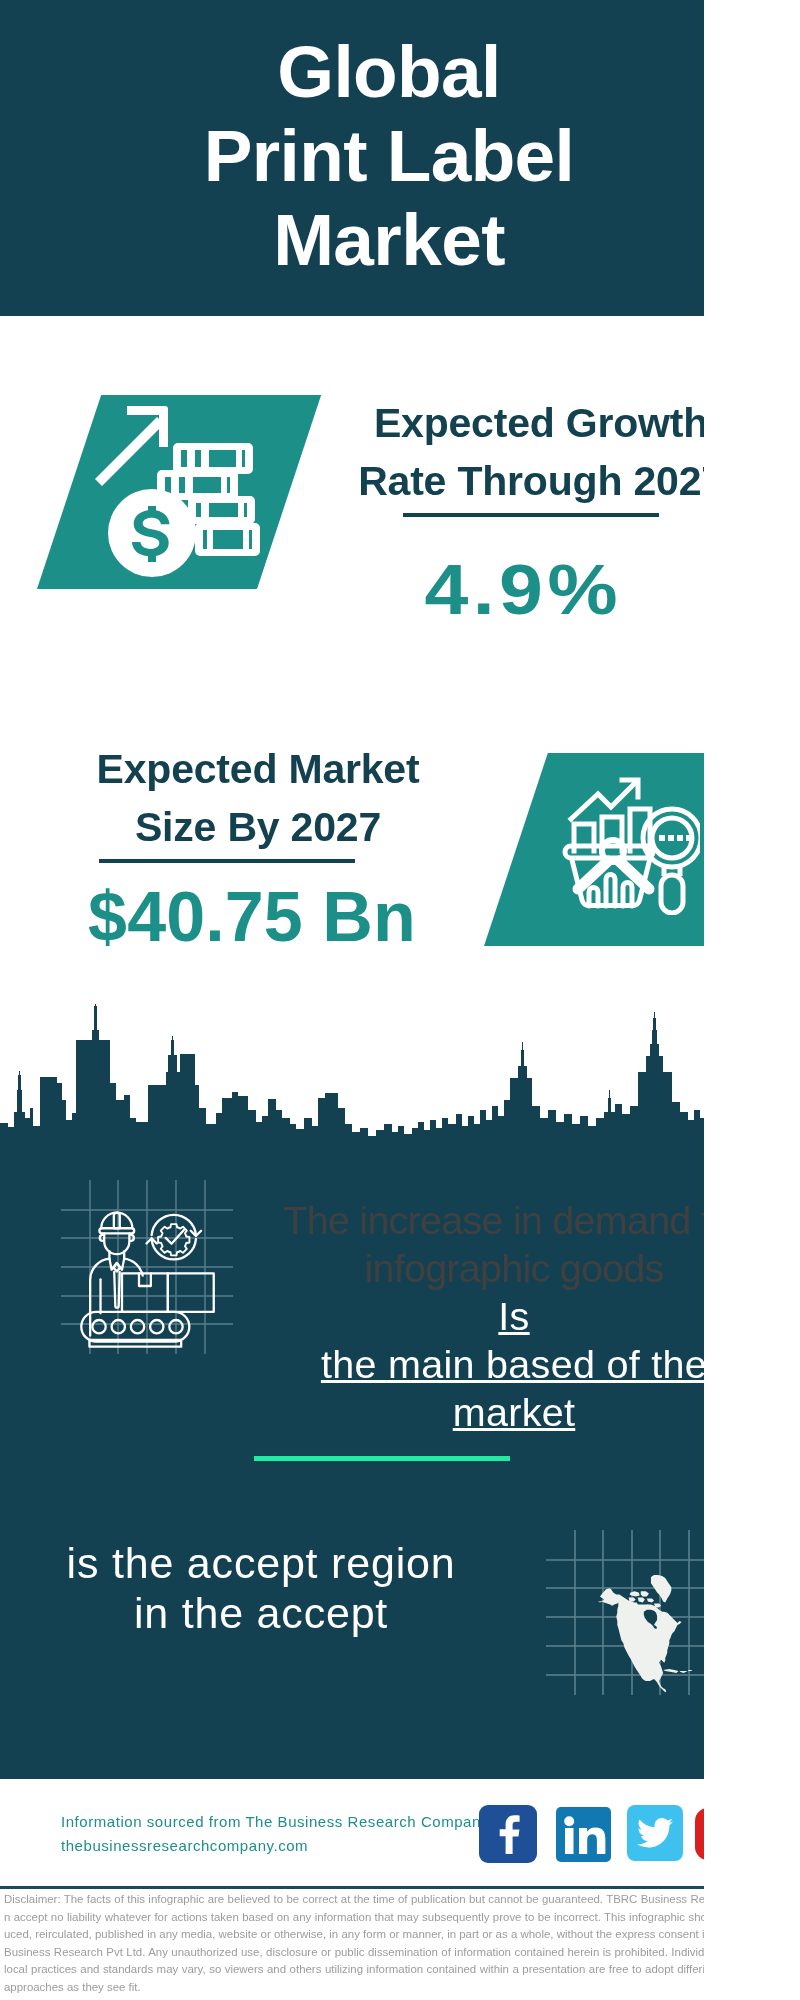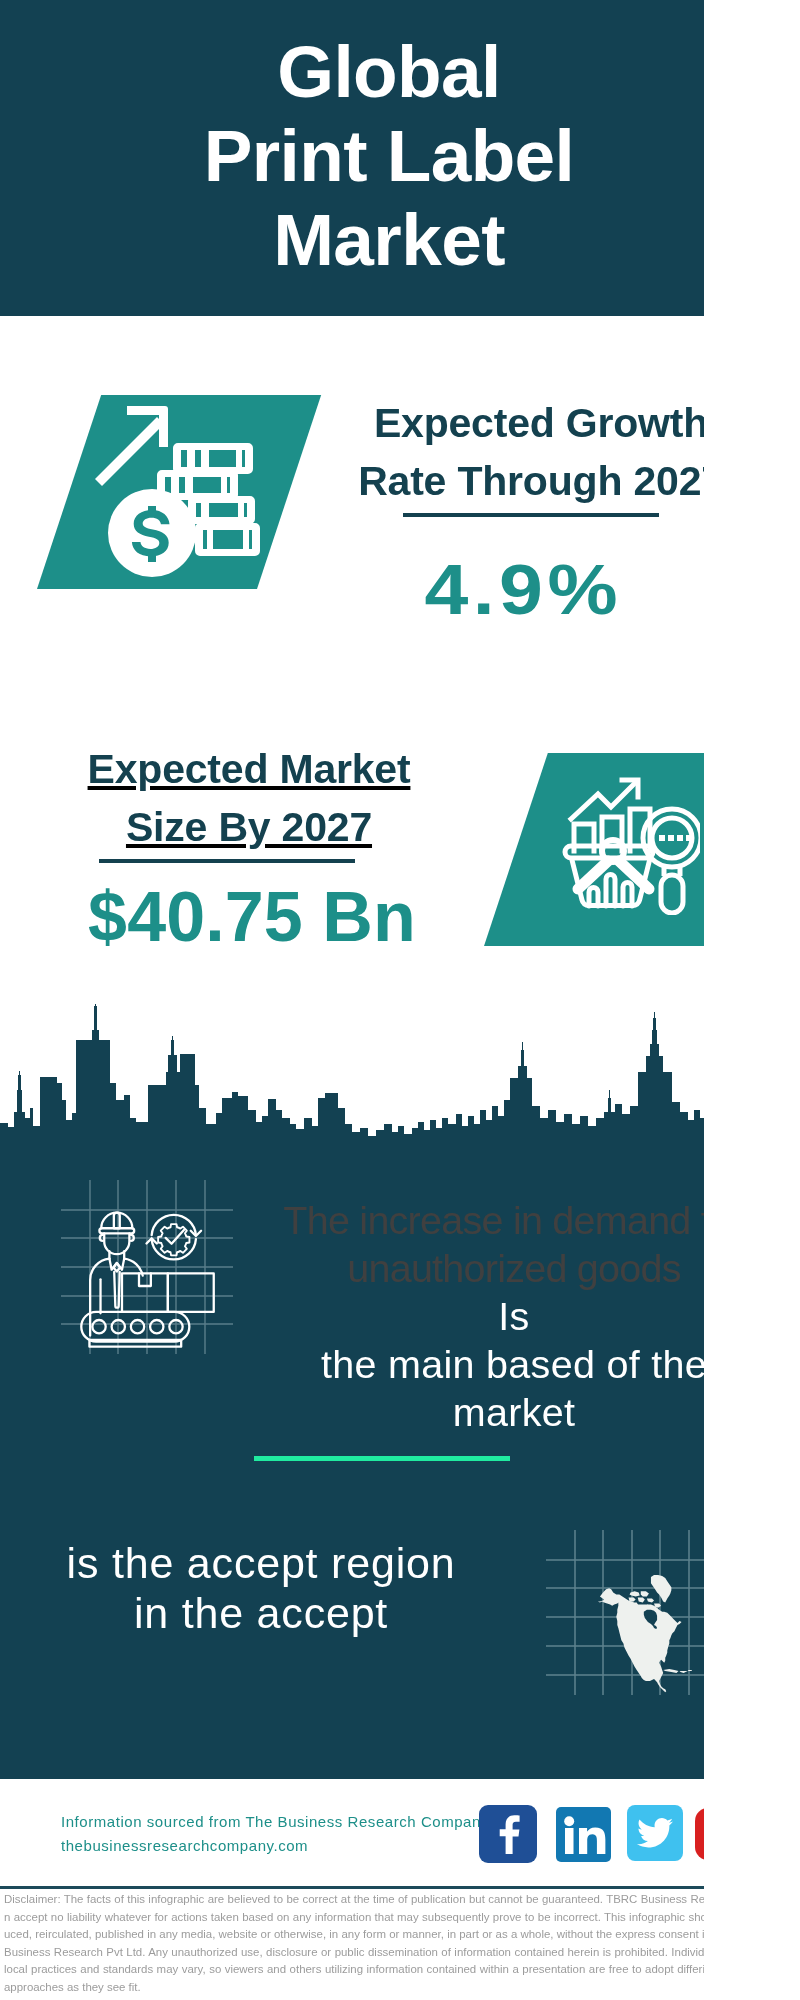--- a/index.html
+++ b/index.html
@@ -28,21 +28,21 @@
 
   
   .dark{position:absolute;left:0;top:1146px;width:800px;height:633px;background:#134152;}
   .skyline{position:absolute;left:0;top:1000px;width:800px;height:148px;display:block;}
 
   
   .msg{position:absolute;text-align:center;color:#fff;}
   .msg .ln{white-space:nowrap;}
   .msg .hl{color:#404040;font-weight:normal;}
   .msg-1{font-size:39.5px;line-height:48px;letter-spacing:-0.75px;}
-  .msg-1 .rest{letter-spacing:0.3px;}
+  .msg-1 .rest{letter-spacing:0.3px;text-decoration:underline;}
   .msg-2{font-size:43px;line-height:50px;letter-spacing:-0.4px;}
   .msg-2 .rest{letter-spacing:0.8px;}
   .msg-rule{position:absolute;height:4px;background:#20eba0;}
 
   
   .footer-rule{position:absolute;left:0;top:1886px;width:800px;height:3px;background:#1c4a5a;}
   .src{position:absolute;color:#1d8f89;font-size:15px;letter-spacing:0.55px;line-height:24px;white-space:pre-line;margin-left:25px;}
   .social{position:absolute;left:0;top:0;}
   .social a{position:absolute;display:block;line-height:0;}
   .social a svg{display:block;}
@@ -133,21 +133,21 @@
         <rect x="101" y="100" width="22" height="38" rx="11"></rect>
       </g>
       <g fill="#ffffff">
         <rect x="99" y="60" width="6" height="6"></rect>
         <rect x="108" y="60" width="6" height="6"></rect>
         <rect x="117" y="60" width="6" height="6"></rect>
         <rect x="126" y="60" width="6" height="6"></rect>
       </g>
     </svg>
   </div>
-  <div class="stat" style="left:49px;top:724px;width:400px;text-decoration:underline;">
+  <div class="stat" style="left:58px;top:724px;width:400px;">
     <div class="stat-head">Expected Market
 Size By 2027</div>
   </div>
   <div class="stat-rule" style="position:absolute;left:99px;top:859px;width:256px;height:4px;margin:0;"></div>
   <div class="stat-value v2" style="position:absolute;left:52px;top:882px;width:400px;">$40.75 Bn</div>
 
   <div class="dark"></div>
   <svg class="skyline" viewBox="0 0 800 148" preserveAspectRatio="none">
       <path fill="#134152" d="M0,148V123H8V127H14V112H17V90H18V75H19V71H20V75H21V90H22V112H25V118H30V108H33V126H40V77H57V83H62V100H66V120H72V113H76V40H92V30H94V6H95V4H96V6H97V30H99V40H110V83H116V100H124V95H130V118H136V122H148V85H166V72H168V55H171V40H172V36H173V40H174V55H177V72H180V54H195V85H199V108H206V124H216V113H222V98H232V92H238V96H248V110H256V122H262V116H268V99H276V110H282V118H290V124H296V129H304V118H312V126H318V98H325V93H338V108H345V124H352V132H360V128H368V136H376V130H384V124H392V132H398V126H404V134H412V128H418V122H424V130H430V120H436V128H442V118H448V124H456V114H462V126H468V116H474V124H480V110H486V120H492V106H498V116H504V100H510V78H518V66H521V50H522V42H523V50H524V66H527V78H532V106H540V118H548V110H556V122H564V114H572V124H580V116H588V126H596V118H604V112H608V98H609V90H610V98H611V112H615V104H622V114H630V106H638V72H646V56H650V44H652V30H653V18H654V12H655V18H656V30H657V44H659V56H663V72H672V102H680V112H688V120H694V110H700V118H706V106H712V92H716V80H718V70H719V64H720V70H721V80H723V92H728V104H734V112H742V120H748V110H754V118H760V106H768V116H774V112H782V122H790V116H800V148Z"></path>
     </svg>
@@ -196,21 +196,21 @@
         <path d="M169.9,52.4 L176.9,59.4 L183.9,52.4"></path>
         <path d="M110.1,69.6 L117.1,62.6 L124.1,69.6"></path>
         <g transform="translate(147,61) scale(0.82)">
           <path d="M-4.5,-21.5 h9 l0.9,5.2 a17,17 0 0 1 5.4,2.2 l4.3,-3.1 6.4,6.4 -3.1,4.3 a17,17 0 0 1 2.2,5.4 l5.2,0.9 v9 l-5.2,0.9 a17,17 0 0 1 -2.2,5.4 l3.1,4.3 -6.4,6.4 -4.3,-3.1 a17,17 0 0 1 -5.4,2.2 l-0.9,5.2 h-9 l-0.9,-5.2 a17,17 0 0 1 -5.4,-2.2 l-4.3,3.1 -6.4,-6.4 3.1,-4.3 a17,17 0 0 1 -2.2,-5.4 l-5.2,-0.9 v-9 l5.2,-0.9 a17,17 0 0 1 2.2,-5.4 l-3.1,-4.3 6.4,-6.4 4.3,3.1 a17,17 0 0 1 5.4,-2.2 z"></path>
         </g>
         <path d="M136,62 l8,8 17,-19"></path>
       </g>
     </svg></div>
   <div class="msg msg-1" style="left:258px;top:1196px;width:512px;">
     <div class="hl ln">The increase in demand for</div>
-    <div class="hl ln">unauthorized goods</div>
+    <div class="hl ln">infographic goods</div>
     <div class="rest ln">Is</div>
     <div class="rest ln">the main based of the</div>
     <div class="rest ln">market</div>
   </div>
   <div class="msg-rule" style="left:254px;top:1456px;width:256px;height:5px;"></div>
 
   <div class="msg msg-2" style="left:31px;top:1538px;width:460px;">
     <div class="rest ln">is the accept region</div>
     <div class="rest ln">in the accept</div>
   </div>

